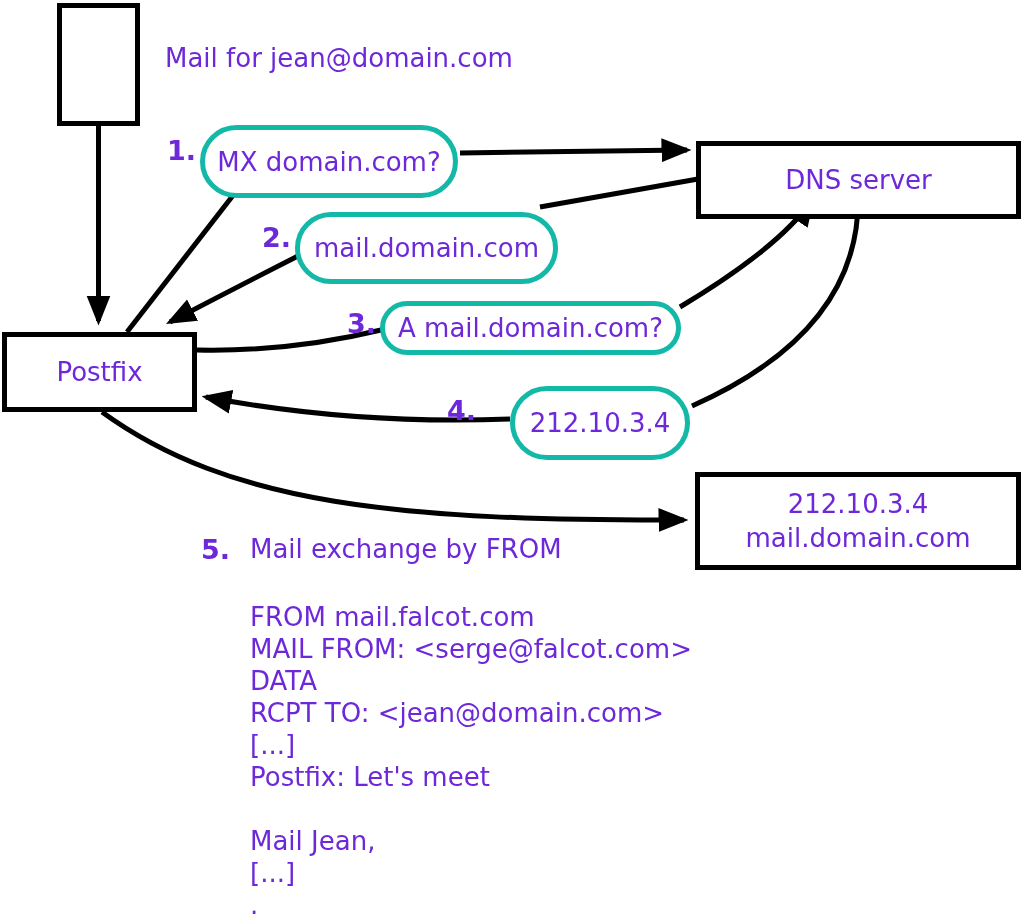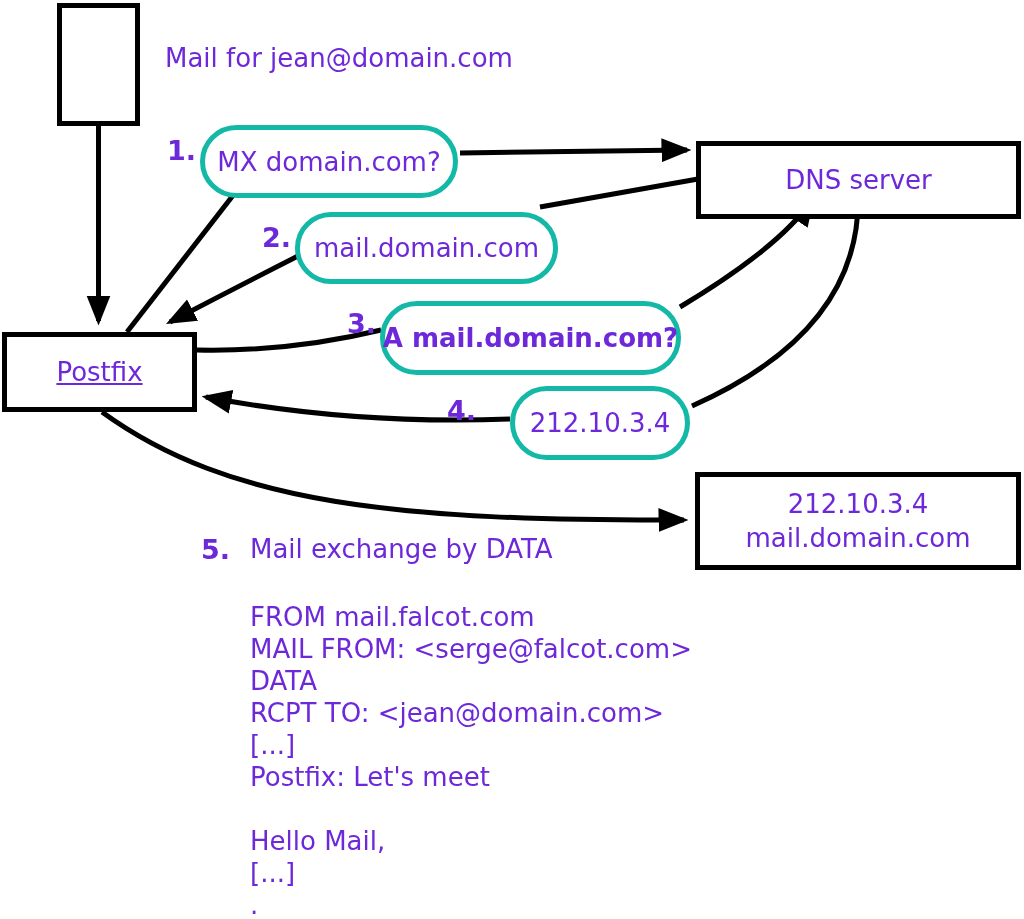--- a/index.html
+++ b/index.html
@@ -91,48 +91,48 @@
     <path d="M 510,419 Q 355,425 206,397" fill="none" stroke="#000000" stroke-width="5" marker-end="url(#arrowhead)"></path>
     <path d="M 102,412 C 230,505 400,521 684,520" fill="none" stroke="#000000" stroke-width="5" marker-end="url(#arrowhead)"></path>
   </svg>
 
   <div class="node" style="left:57px; top:3px; width:83px; height:123px;"></div>
 
   <div class="freetext" style="left:165px; top:43px;">Mail for jean@domain.com</div>
 
   <div class="node" style="left:696px; top:97px; width:325px; height:78px;margin-top:44px;">DNS server</div>
 
-  <div class="node" style="left:2px; top:332px; width:195px; height:80px;text-decoration:underline;">Postfix</div>
+  <div class="node" style="left:2px; top:332px; width:195px; height:80px;">Postfix</div>
 
   <div class="node stack" style="left:695px; top:472px; width:326px; height:98px;">
     <div>212.10.3.4</div>
     <div>mail.domain.com</div>
   </div>
 
   <div class="pill" style="left:200px; top:113px; width:258px; height:73px;">MX domain.com?</div>
   <div class="stepnum" style="left:140px; top:135px; width:56px;">1.</div>
 
   <div class="pill" style="left:295px; top:200px; width:263px; height:72px;">mail.domain.com</div>
   <div class="stepnum" style="left:235px; top:222px; width:56px;">2.</div>
 
-  <div class="pill" style="left:380px; top:289px; width:301px; height:74px;font-weight:bold;">A mail.domain.com?</div>
+  <div class="pill" style="left:380px; top:289px; width:301px; height:54px;">A mail.domain.com?</div>
   <div class="stepnum" style="left:320px; top:308px; width:56px;">3.</div>
 
   <div class="pill" style="left:510px; top:374px; width:180px; height:74px;">212.10.3.4</div>
   <div class="stepnum" style="left:420px; top:395px; width:56px;">4.</div>
 
   <div class="stepnum" style="left:174px; top:534px; width:56px;">5.</div>
-  <div class="freetext" style="left:250px; top:534px;">Mail exchange by DATA</div>
+  <div class="freetext" style="left:250px; top:534px;">Mail exchange by FROM</div>
 
   <div id="smtp-block">
     <div class="smtp-line">FROM mail.falcot.com</div>
     <div class="smtp-line">MAIL FROM: &lt;serge@falcot.com&gt;</div>
     <div class="smtp-line">DATA</div>
     <div class="smtp-line">RCPT TO: &lt;jean@domain.com&gt;</div>
     <div class="smtp-line">[...]</div>
     <div class="smtp-line">Postfix: Let's meet</div>
     <div class="smtp-line"></div>
-    <div class="smtp-line">Hello Mail,</div>
+    <div class="smtp-line">Mail Jean,</div>
     <div class="smtp-line">[...]</div>
     <div class="smtp-line">.</div>
   </div>
 
 </div>
 
 </body></html>

